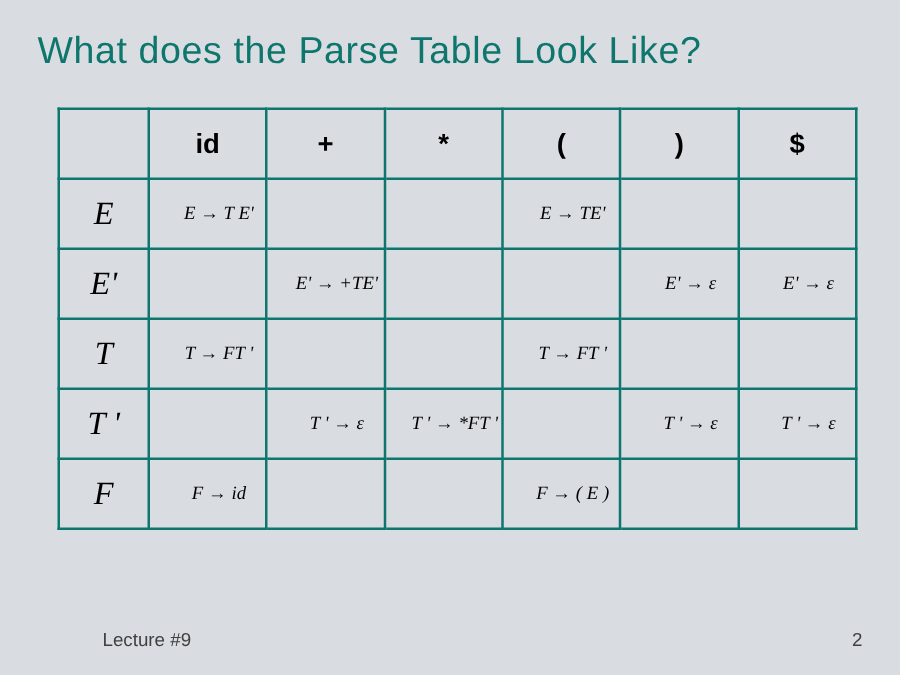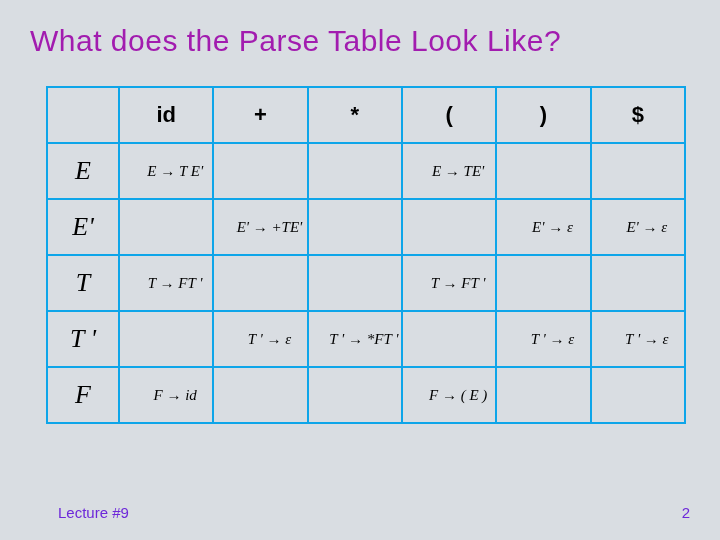--- a/index.html
+++ b/index.html
@@ -14,32 +14,32 @@
   .slide {
     width: 720px;
     height: 540px;
     position: relative;
     box-sizing: border-box;
     padding: 20px 30px 20px 30px;
   }
   .title {
     font-size: 30px;
     font-weight: 400;
-    color: #a21caf;
+    color: #0f766e;
     margin: 4px 0 28px 0;
     letter-spacing: 0.5px;
   }
   table.parse {
     border-collapse: collapse;
     width: 640px;
     margin-left: 16px;
     table-layout: fixed;
   }
   table.parse th, table.parse td {
-    border: 2px solid #0ea5e9;
+    border: 2px solid #0f766e;
     height: 56px;
     text-align: center;
     vertical-align: middle;
     padding: 0 2px;
     box-sizing: border-box;
   }
   table.parse th.rowh {
     width: 72px;
     font-style: italic;
     font-weight: 400;
@@ -63,23 +63,23 @@
   }
   .footer {
     position: absolute;
     left: 0;
     right: 0;
     bottom: 18px;
     height: 20px;
     display: flex;
     justify-content: space-between;
     align-items: center;
-    padding: 0 30px 0 58px;
+    padding: 0 30px 0 82px;
     font-size: 15px;
-    color: #6d28d9;
+    color: #404040;
   }
   .footer .center {
     position: absolute;
     left: 0;
     right: 0;
     text-align: center;
   }
   .footer .left, .footer .right {
     position: relative;
     z-index: 1;

